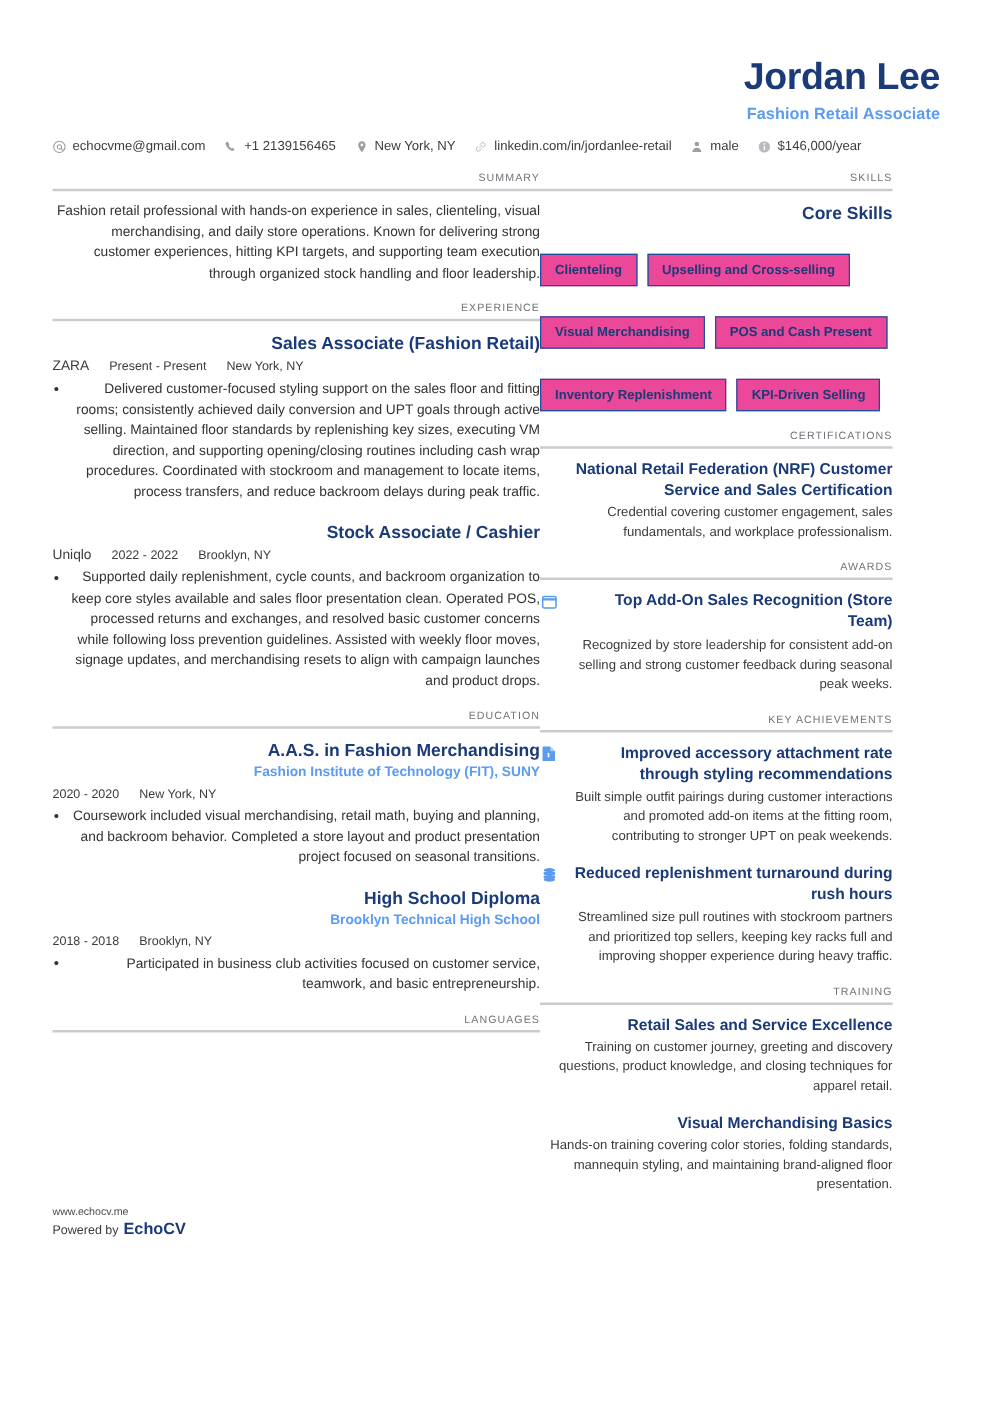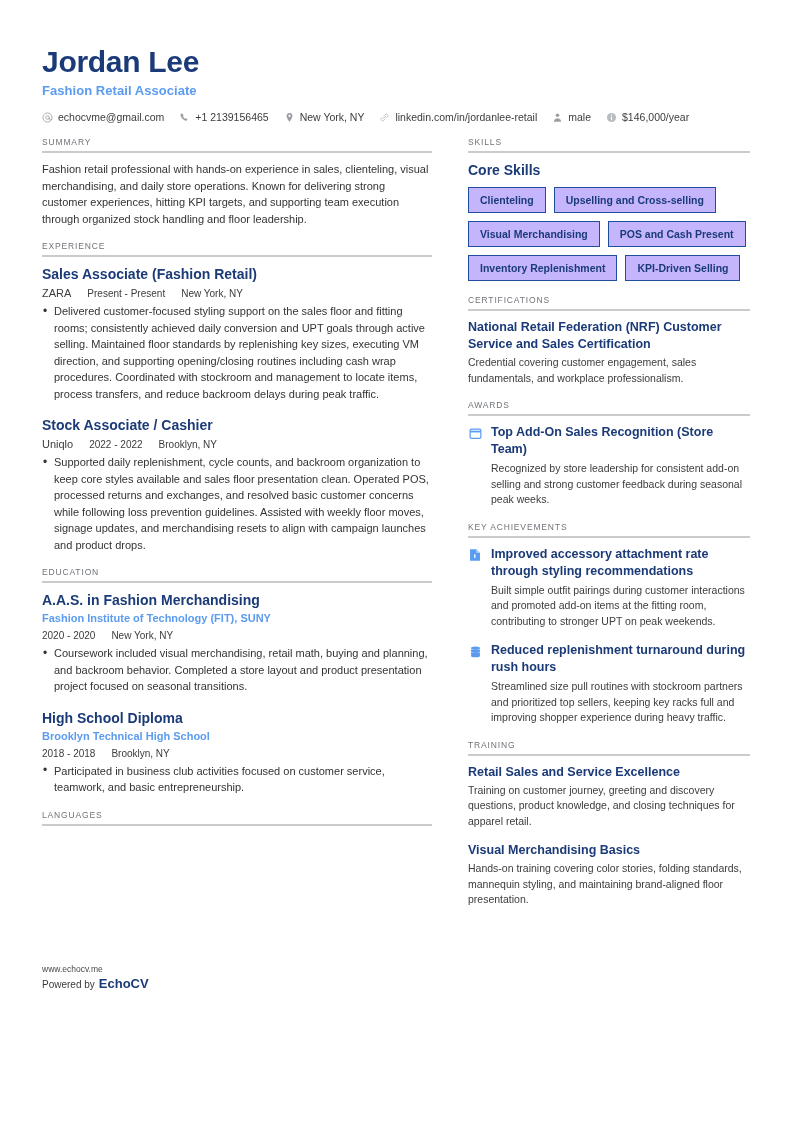--- a/index.html
+++ b/index.html
@@ -13,20 +13,21 @@
     color: #333333;
     position: relative;
     overflow: hidden;
   }
 
   .page {
     position: relative;
     width: 794px;
     height: 1008px;
     padding: 44px 42px 0 42px;
+    text-align: right;
   }
 
   
   .header { margin-bottom: 10px; }
   .full-name {
     font-size: 30px;
     font-weight: bold;
     color: #1b3a78;
     letter-spacing: -0.3px;
     line-height: 36px;
@@ -61,21 +62,20 @@
     display: inline-flex;
     align-items: center;
     justify-content: center;
     flex: 0 0 11px;
   }
   .contact-item .ci-icon svg { display: block; }
 
   
   .columns {
     display: flex;
-    gap: 36px;
     margin-top: 14px;
   }
   .col-left  { width: 390px; flex: 0 0 390px; }
   .col-right { width: 282px; flex: 0 0 282px; }
 
   
   .section { margin-bottom: 14px; }
   .section-head {
     font-size: 8.5px;
     letter-spacing: 0.85px;
@@ -154,22 +154,23 @@
     flex-wrap: wrap;
     gap: 8px;
   }
   .chip {
     border: 1.4px solid #1f4e9c;
     color: #1b3a78;
     font-size: 10.5px;
     font-weight: bold;
     padding: 5px 11px;
     line-height: 14px;
-    background: #c4b5fd;
+    background: #ec4899;
     white-space: nowrap;
+    margin-top: 16px;
   }
 
   
   .r-item { margin-bottom: 13px; }
   .r-item:last-child { margin-bottom: 0; }
   .r-title {
     font-size: 12.5px;
     font-weight: bold;
     color: #1b3a78;
     line-height: 17px;

